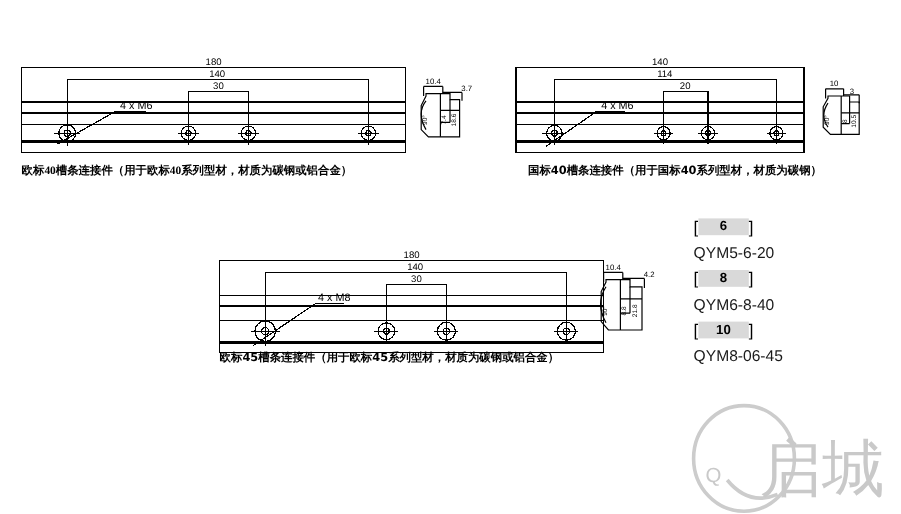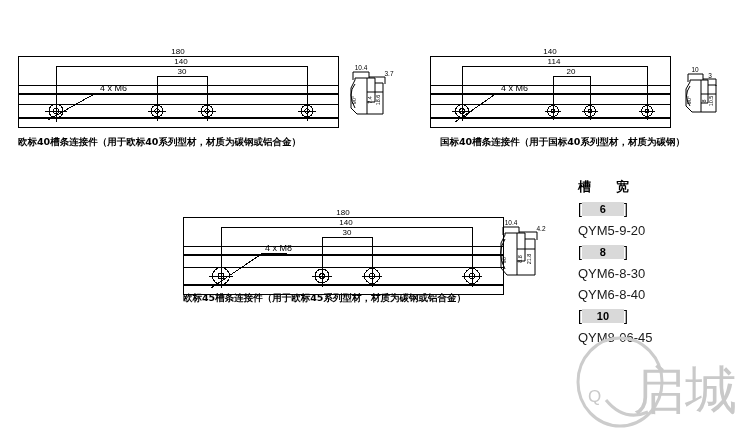--- a/index.html
+++ b/index.html
@@ -179,21 +179,21 @@
         <line x1="40" y1="19" x2="40" y2="26"></line>
       </g>
       <text class="dim-text" x="16" y="12" font-size="6.5" fill="#000" text-anchor="middle">10.4</text>
       <text class="dim-text" x="44" y="18" font-size="6.5" fill="#000" text-anchor="middle">3.7</text>
       <text class="dim-text" x="11" y="42" font-size="5.5" fill="#000" text-anchor="middle" transform="rotate(-90 11 42)">90°</text>
       <text class="dim-text" x="27" y="42" font-size="5.5" fill="#000" text-anchor="middle" transform="rotate(-90 27 42)">7.4</text>
       <text class="dim-text" x="35" y="42" font-size="5.5" fill="#000" text-anchor="middle" transform="rotate(-90 35 42)">18.6</text>
     </svg>
   </div>
 
-  <div class="caption" style="left:18px; top:136px;">欧标40槽条连接件（用于欧标40系列型材，材质为碳钢或铝合金）</div>
+  <div class="caption" style="left:18px; top:136px;font-family:Liberation Serif, serif;">欧标40槽条连接件（用于欧标40系列型材，材质为碳钢或铝合金）</div>
 
   <div class="fig" style="left:425px; top:44px;">
     <svg width="270" height="90" viewBox="0 0 270 90">
       <g stroke="#000" fill="none" stroke-width="1" shape-rendering="crispEdges">
         <rect x="5" y="41" width="240" height="42"></rect>
         <line x1="5" y1="50" x2="245" y2="50" stroke-width="2"></line>
         <line x1="5" y1="60" x2="245" y2="60" stroke-width="1"></line>
         <line x1="5" y1="74" x2="245" y2="74" stroke-width="2"></line>
         <g stroke-width="1">
           <circle cx="37" cy="67" r="6.5"></circle>
@@ -336,35 +336,33 @@
       <text class="dim-text" x="46" y="18" font-size="6.5" fill="#000" text-anchor="middle">4.2</text>
       <text class="dim-text" x="11" y="46" font-size="5.5" fill="#000" text-anchor="middle" transform="rotate(-90 11 46)">90°</text>
       <text class="dim-text" x="27" y="46" font-size="5.5" fill="#000" text-anchor="middle" transform="rotate(-90 27 46)">8.8</text>
       <text class="dim-text" x="36" y="46" font-size="5.5" fill="#000" text-anchor="middle" transform="rotate(-90 36 46)">21.8</text>
     </svg>
   </div>
 
   <div class="caption" style="left:183px; top:292px;">欧标45槽条连接件（用于欧标45系列型材，材质为碳钢或铝合金）</div>
 
   <div class="parts-list">
-    <div class="parts-header">槽　宽</div>
 
     <div class="group-head">
       <span class="brk">[</span>
       <span class="val">6</span>
       <span class="brk">]</span>
     </div>
-    <div class="part-code">QYM5-9-20</div>
+    <div class="part-code">QYM5-6-20</div>
 
     <div class="group-head">
       <span class="brk">[</span>
       <span class="val">8</span>
       <span class="brk">]</span>
     </div>
-    <div class="part-code">QYM6-8-30</div>
     <div class="part-code">QYM6-8-40</div>
 
     <div class="group-head">
       <span class="brk">[</span>
       <span class="val">10</span>
       <span class="brk">]</span>
     </div>
     <div class="part-code">QYM8-06-45</div>
   </div>
 

